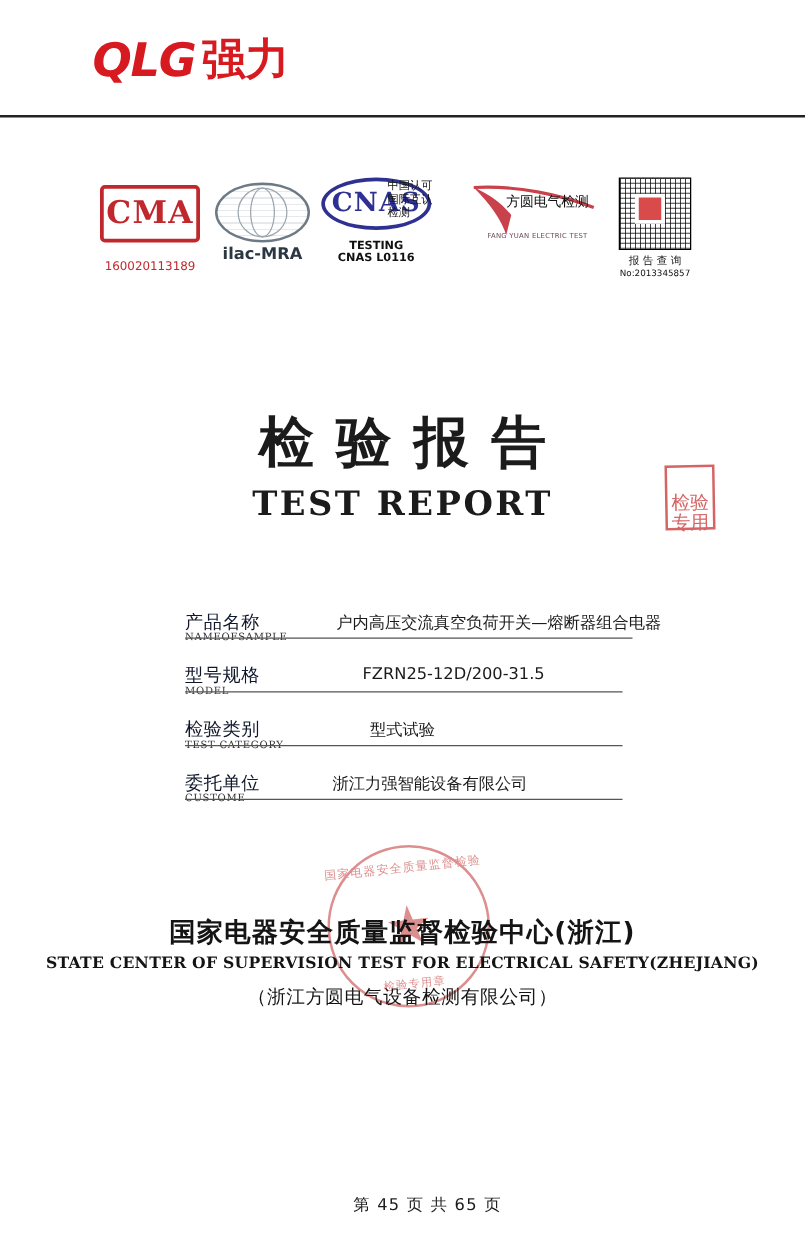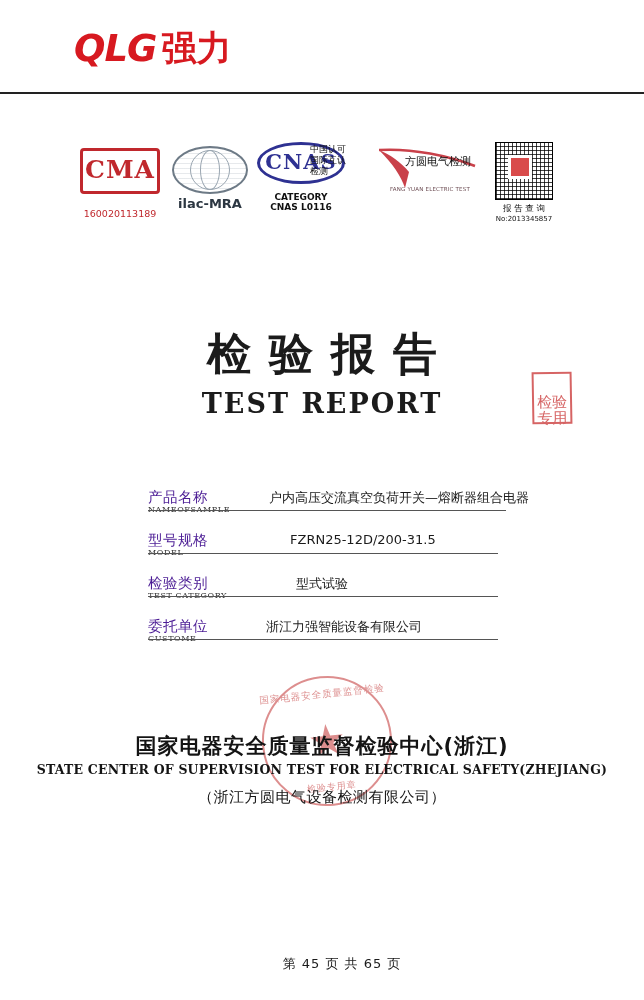--- a/index.html
+++ b/index.html
@@ -269,21 +269,21 @@
   .field {
     position: relative;
     height: 43px;
   }
   .field-label {
     position: absolute;
     left: 0;
     top: 0;
     font-family: "DejaVu Sans", sans-serif;
     font-size: 14.5px;
-    color: #4c1d95;
+    color: #0f172a;
     letter-spacing: .5px;
     white-space: nowrap;
   }
   .field-sub {
     position: absolute;
     left: 0;
     top: 17px;
     font-family: "DejaVu Serif", serif;
     font-size: 8px;
     letter-spacing: .6px;
@@ -414,21 +414,21 @@
 
   <div class="mark mark-ilac">
     <div class="ilac-ell"></div>
     <div class="ilac-label">ilac-MRA</div>
   </div>
 
   <div class="mark mark-cnas">
     <div class="cnas-ell">
       <span>CNAS</span>
     </div>
-    <div class="cnas-sub1">CATEGORY</div>
+    <div class="cnas-sub1">TESTING</div>
     <div class="cnas-sub2">CNAS L0116</div>
   </div>
 
   <div class="mark mark-cnca">
     <div class="cnca-line">中国认可</div>
     <div class="cnca-line">国际互认</div>
     <div class="cnca-line">检测</div>
   </div>
 
   <div class="mark mark-fy">

